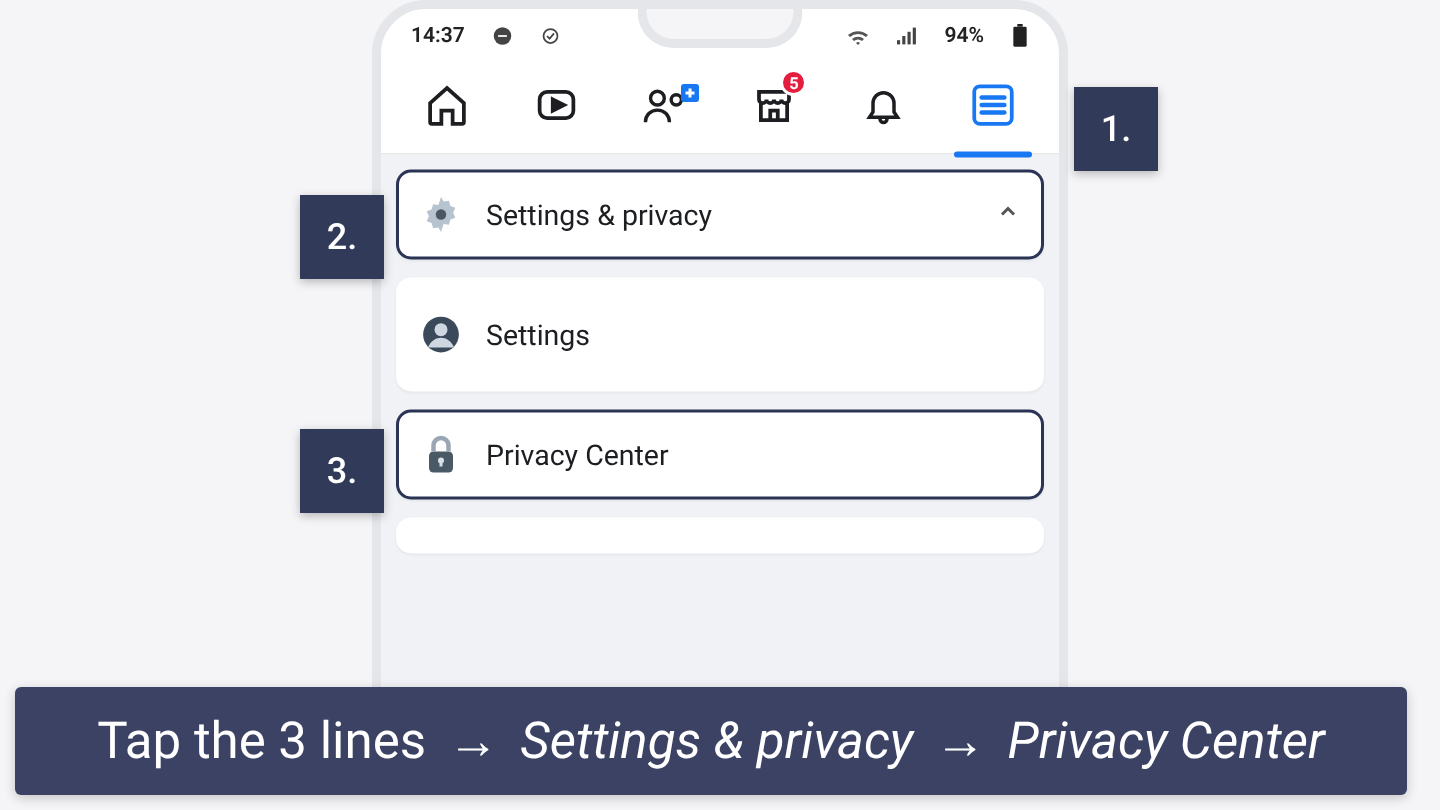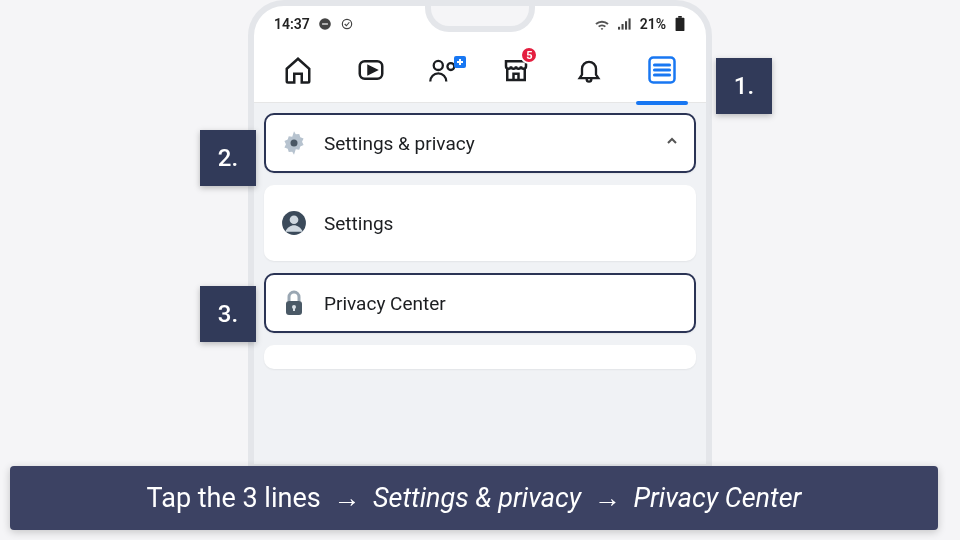--- a/index.html
+++ b/index.html
@@ -41,21 +41,21 @@
   .status {
     display: flex;
     justify-content: space-between;
     align-items: center;
     padding: 6px 20px 2px 20px;
     font-size: 14px;
     font-weight: 600;
     color: #222;
     height: 32px;
   }
-  .status .left, .status .right { display: flex; align-items: center; gap: 8px; }
+  .status .left, .status .right { display: flex; align-items: center; gap: 18px; }
   .status svg { display: block; }
   
   .nav {
     display: flex;
     justify-content: space-around;
     align-items: center;
     padding: 12px 8px 12px 8px;
     border-bottom: 1px solid #e6e6e6;
   }
   .nav-item {
@@ -133,21 +133,21 @@
   }
   .step-1 { left: 716px; top: 58px; }
   .step-2 { left: 200px; top: 130px; }
   .step-3 { left: 200px; top: 286px; }
   
   .caption {
     position: absolute;
     left: 10px; right: 22px; bottom: 10px;
     background: #3c4263;
     color: #fff;
-    font-size: 27px;
+    font-size: 34px;
     padding: 16px 20px;
     border-radius: 4px;
     text-align: center;
     font-weight: 400;
     box-shadow: 0 2px 8px rgba(0,0,0,0.2);
   }
   .caption .em { font-style: italic; }
   .caption .arrow { margin: 0 6px; }
 </style>
 </head>
@@ -171,21 +171,21 @@
     <div class="right">
       <svg width="16" height="12" viewBox="0 0 24 18">
           <path d="M12 18l-2-2a3 3 0 014 0zM6 12a9 9 0 0112 0l-2 2a6 6 0 00-8 0zM2 8a15 15 0 0120 0l-2 2a12 12 0 00-16 0z" fill="#555"></path>
         </svg>
       <svg width="14" height="12" viewBox="0 0 20 16">
           <rect x="0" y="12" width="3" height="4" fill="#444"></rect>
           <rect x="5" y="8" width="3" height="8" fill="#444"></rect>
           <rect x="10" y="4" width="3" height="12" fill="#444"></rect>
           <rect x="15" y="0" width="3" height="16" fill="#444"></rect>
         </svg>
-      <span>21%</span>
+      <span>94%</span>
       <svg width="12" height="16" viewBox="0 0 12 18">
           <rect x="4" y="0" width="4" height="2" fill="#222"></rect>
           <rect x="1" y="2" width="10" height="15" rx="1" fill="#222"></rect>
           <rect x="2" y="4" width="8" height="12" fill="#222"></rect>
         </svg>
     </div>
   </div>
 
   <div class="nav">
     <div class="nav-item">

